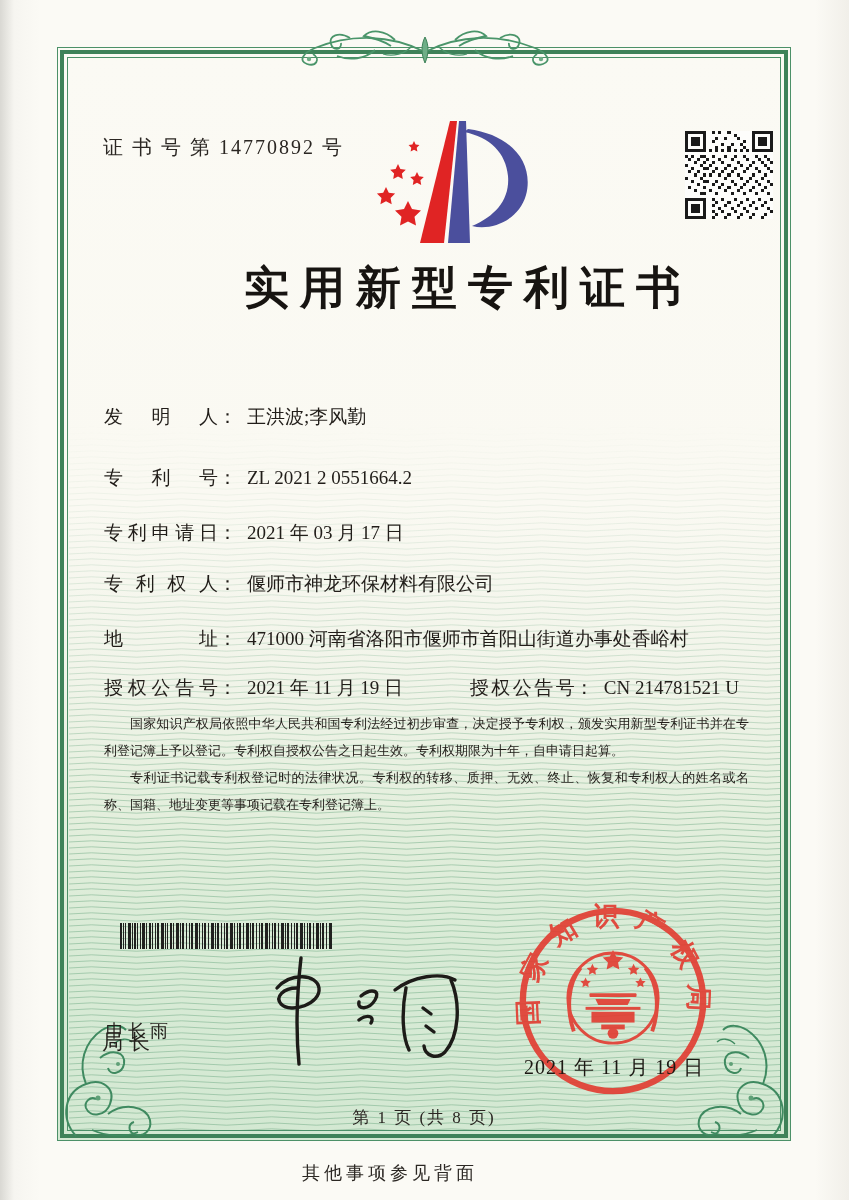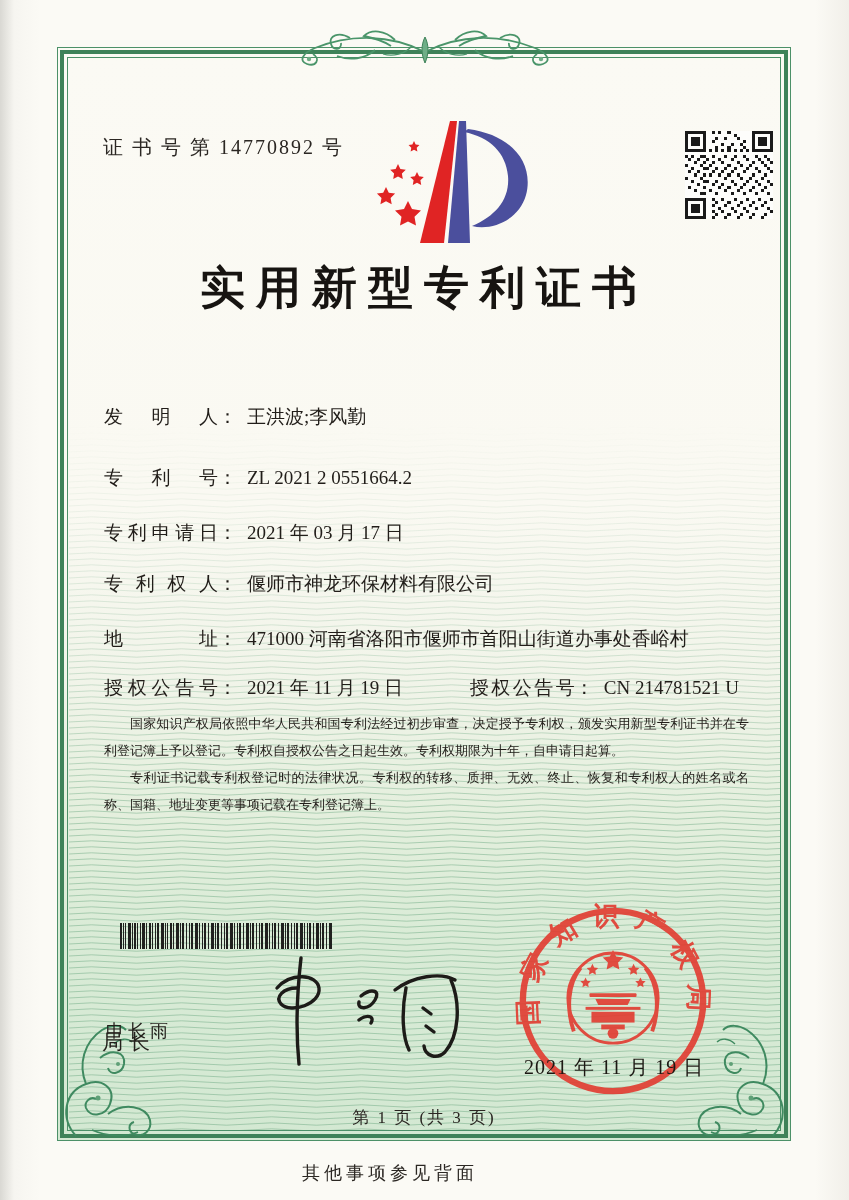--- a/index.html
+++ b/index.html
@@ -24,21 +24,21 @@
   .frame::before{content:"";position:absolute;inset:2px;border:4px solid #3e8259;pointer-events:none;}
   .frame::after{content:"";position:absolute;inset:9px;border:1px solid #4c9068;pointer-events:none;}
   .waves{position:absolute;inset:11px;
     -webkit-mask-image:linear-gradient(180deg,transparent 0%,transparent 34%,rgba(0,0,0,.55) 55%,#000 72%);
     mask-image:linear-gradient(180deg,transparent 0%,transparent 34%,rgba(0,0,0,.55) 55%,#000 72%);
   }
   .ornament{position:absolute;pointer-events:none;}
   
   .abs{position:absolute;}
   .cert-no{left:103px;top:134px;font-size:20px;letter-spacing:2px;color:#2b2723;}
-  .title{left:57px;top:258px;width:734px;text-align:center;font-size:45px;font-weight:bold;letter-spacing:11px;color:#171411;}
+  .title{left:57px;top:258px;width:734px;text-align:center;font-size:45px;font-weight:bold;letter-spacing:11px;color:#171411;padding-left:44px;}
   .field-row{left:104px;width:650px;font-size:19px;color:#211d19;white-space:nowrap;}
   .flabel{display:inline-block;width:114px;text-align:justify;text-align-last:justify;vertical-align:bottom;}
   .colon{margin-right:10px;}
   .paras{left:104px;top:710px;width:645px;font-size:13px;line-height:27px;text-align:justify;color:#211d19;}
   .paras p{margin:0;text-indent:2em;}
   .signer-title{left:102px;top:982px;font-size:21px;letter-spacing:6px;font-family:"Liberation Sans","DejaVu Sans",sans-serif;color:#24201c;margin-top:46px;}
   .signer-name{left:106px;top:1019px;font-size:18px;letter-spacing:4px;font-family:"Liberation Sans","DejaVu Sans",sans-serif;color:#24201c;}
   .seal-date{left:524px;top:1054px;font-size:20px;letter-spacing:1px;color:#1c1813;z-index:6;}
   .page-no{left:57px;top:1106px;width:734px;text-align:center;font-size:17px;letter-spacing:2px;color:#2b2723;}
   .back-note{left:0;top:1161px;width:780px;text-align:center;font-size:18px;letter-spacing:4px;color:#2b2723;}
@@ -232,17 +232,17 @@
       <rect x="78" y="111" width="44" height="11"></rect>
       <rect x="88" y="124" width="24" height="5"></rect>
       <path d="M60,131 C52,108 54,82 67,66" fill="none" stroke="#e23b30" stroke-width="4"></path>
       <path d="M140,131 C148,108 146,82 133,66" fill="none" stroke="#e23b30" stroke-width="4"></path>
       <circle cx="100" cy="133" r="5.5"></circle>
     </g>
   </svg>
 
   <div class="abs seal-date">2021 年 11 月 19 日</div>
 
-  <div class="abs page-no">第 1 页 (共 3 页)</div>
+  <div class="abs page-no">第 1 页 (共 8 页)</div>
 
   <div class="abs back-note">其他事项参见背面</div>
 
 </div>
 
 </body></html>

